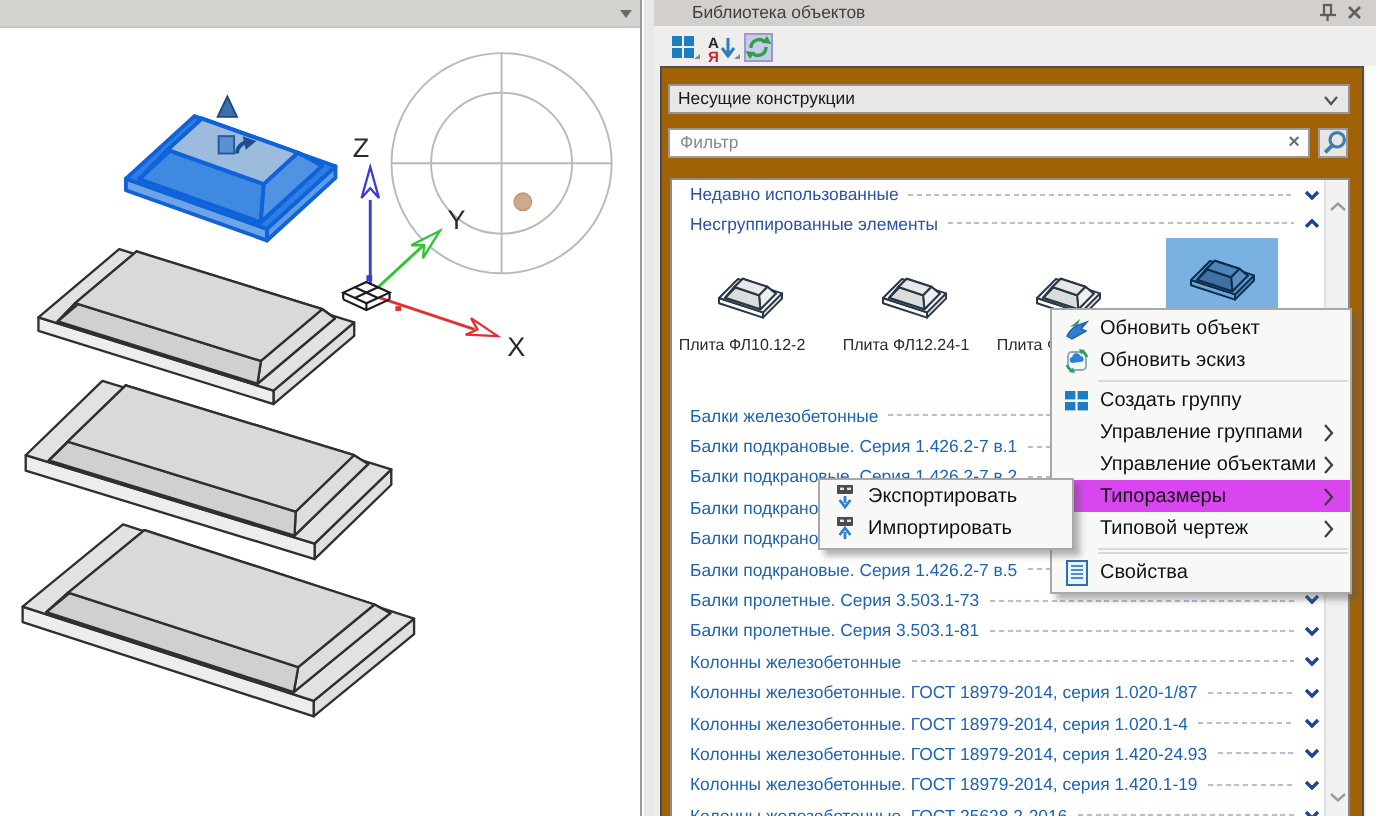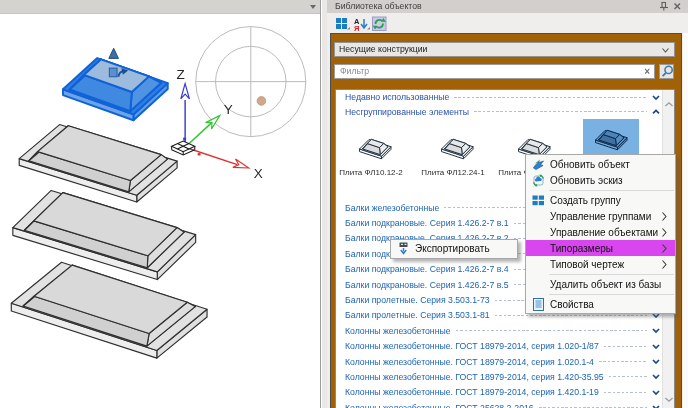--- a/index.html
+++ b/index.html
@@ -2,21 +2,21 @@
 <html><head><meta charset="utf-8">
 <style>
 *{margin:0;padding:0;box-sizing:border-box;}
 html,body{width:688px;height:408px;overflow:hidden;font-family:"Liberation Sans",sans-serif;background:#fff;}
 #root{position:relative;width:688px;height:408px;}
 #canvas{position:absolute;left:0;top:0;width:321px;height:408px;background:#fff;border-right:1px solid #9b9b9b;}
 #topstrip{position:absolute;left:0;top:0;width:100%;height:14px;background:#d5d3d0;border-bottom:1px solid #c6c4c1;}
 #topstrip .arr{position:absolute;right:4px;top:5px;width:0;height:0;border-left:3.5px solid transparent;border-right:3.5px solid transparent;border-top:4.5px solid #6a6a6a;}
 #gap{position:absolute;left:322px;top:0;width:5px;height:408px;background:#eae8e6;}
 #panel{position:absolute;left:327px;top:0;width:361px;height:408px;background:#f0eeec;}
-#ptitle{position:absolute;left:0;top:0;width:100%;height:13px;background:#d2cfcc;color:#3f3f3f;font-size:8.7px;line-height:13px;padding-left:8px;}
+#ptitle{position:absolute;left:0;top:0;width:100%;height:13px;background:#d2cfcc;color:#3f3f3f;font-size:8.7px;line-height:13px;padding-left:19px;}
 #ptitle .btns{position:absolute;right:4px;top:0;height:13px;}
 #toolbar{position:absolute;left:0;top:13px;width:100%;height:20px;background:#f0eeec;}
 #client{position:absolute;left:3px;top:33px;width:352px;height:375px;background:#a16207;border:1px solid #4d4d4d;border-bottom:none;}
 #combo{position:absolute;left:3px;top:8px;width:341px;height:15px;background:#e9e7e6;border:1px solid #949494;font-size:8.7px;line-height:13px;color:#1a1a1a;padding-left:4px;}
 #combo svg{position:absolute;right:5px;top:5px;}
 #filter{position:absolute;left:3px;top:30px;width:321px;height:15px;background:#fff;border:1px solid #9a9a9a;font-size:8.7px;line-height:13px;color:#8a8a8a;padding-left:5px;}
 #filter .x{position:absolute;right:4px;top:0px;color:#6f6f6f;font-size:10px;font-weight:bold;line-height:14px;}
 #mag{position:absolute;left:328px;top:30px;width:15px;height:15px;background:#e8e6e4;border:1px solid #999;}
 #list{position:absolute;left:4px;top:55px;width:340px;height:320px;background:#fff;border:1px solid #8a8a8a;border-bottom:none;}
 #rows{position:absolute;left:0;top:0;width:339px;}
@@ -334,21 +334,21 @@
 <div class="trow">
               <span class="tt">Колонны железобетонные. ГОСТ 18979-2014, серия 1.020.1-4</span>
               <span class="dash"></span>
               <span class="chev">
                 <svg width="8" height="5.4">
                   <path d="M1 1 L4 4 L7 1" stroke="#1b4693" stroke-width="1.7" fill="none"></path>
                 </svg>
               </span>
             </div>
 <div class="trow">
-              <span class="tt">Колонны железобетонные. ГОСТ 18979-2014, серия 1.420-35.95</span>
+              <span class="tt">Колонны железобетонные. ГОСТ 18979-2014, серия 1.420-24.93</span>
               <span class="dash"></span>
               <span class="chev">
                 <svg width="8" height="5.4">
                   <path d="M1 1 L4 4 L7 1" stroke="#1b4693" stroke-width="1.7" fill="none"></path>
                 </svg>
               </span>
             </div>
 <div class="trow">
               <span class="tt">Колонны железобетонные. ГОСТ 18979-2014, серия 1.420.1-19</span>
               <span class="dash"></span>
@@ -409,36 +409,41 @@
     <div class="mi"><span class="ic"></span>Управление объектами<svg width="5" height="9" style="position:absolute;right:8px;top:3.5px">
           <path d="M0.5 0.5 L4 4.5 L0.5 8.5" stroke="#3c3c3c" stroke-width="1.1" fill="none"></path>
         </svg></div>
     <div class="mi mhl"><span class="ic"></span>Типоразмеры<svg width="5" height="9" style="position:absolute;right:8px;top:3.5px">
           <path d="M0.5 0.5 L4 4.5 L0.5 8.5" stroke="#3c3c3c" stroke-width="1.1" fill="none"></path>
         </svg></div>
     <div class="mi"><span class="ic"></span>Типовой чертеж<svg width="5" height="9" style="position:absolute;right:8px;top:3.5px">
           <path d="M0.5 0.5 L4 4.5 L0.5 8.5" stroke="#3c3c3c" stroke-width="1.1" fill="none"></path>
         </svg></div>
     <div class="msep"></div>
-    <div class="mi"><span class="ic"></span>Удалить объект из базы</div>
     <div class="msep"></div>
     <div class="mi"><span class="ic"><svg width="13" height="13">
             <rect x="1.5" y="0.5" width="10" height="12" fill="#eaf3fb" stroke="#2e6fae" stroke-width="1"></rect>
             <g stroke="#4a90c8" stroke-width="1">
               <line x1="3.5" y1="3" x2="9.5" y2="3"></line>
               <line x1="3.5" y1="5" x2="9.5" y2="5"></line>
               <line x1="3.5" y1="7" x2="9.5" y2="7"></line>
               <line x1="3.5" y1="9" x2="9.5" y2="9"></line>
             </g>
           </svg></span>Свойства</div>
     <div style="height:1px"></div>
   </div>
-  <div class="menu" id="smenu" style="left:390px;top:238.5px;width:128px;">
+  <div class="menu" id="smenu" style="left:409px;top:238.5px;width:128px;">
     <div style="height:1px"></div>
     <div class="mi"><span class="ic"><svg width="13" height="13">
             <rect x="2.5" y="0.5" width="8" height="4.5" rx="0.5" fill="#4b4b4b"></rect>
             <rect x="4" y="1.8" width="2" height="1.2" fill="#d5e8fa"></rect>
             <rect x="7.5" y="1.8" width="2" height="1.2" fill="#d5e8fa"></rect>
             <path d="M6.5 6 L6.5 9.5 M3.8 8 L6.5 11.5 L9.2 8" stroke="#2e7fd4" stroke-width="1.4" fill="none"></path>
           </svg></span>Экспортировать</div>
+    <div class="mi"><span class="ic"><svg width="13" height="13">
+            <rect x="2.5" y="0.5" width="8" height="4.5" rx="0.5" fill="#4b4b4b"></rect>
+            <rect x="4" y="1.8" width="2" height="1.2" fill="#d5e8fa"></rect>
+            <rect x="7.5" y="1.8" width="2" height="1.2" fill="#d5e8fa"></rect>
+            <path d="M6.5 11.5 L6.5 8 M3.8 9.5 L6.5 6 L9.2 9.5" stroke="#2e7fd4" stroke-width="1.4" fill="none"></path>
+          </svg></span>Импортировать</div>
     <div style="height:1px"></div>
   </div>
 </div>
 
 </body></html>

